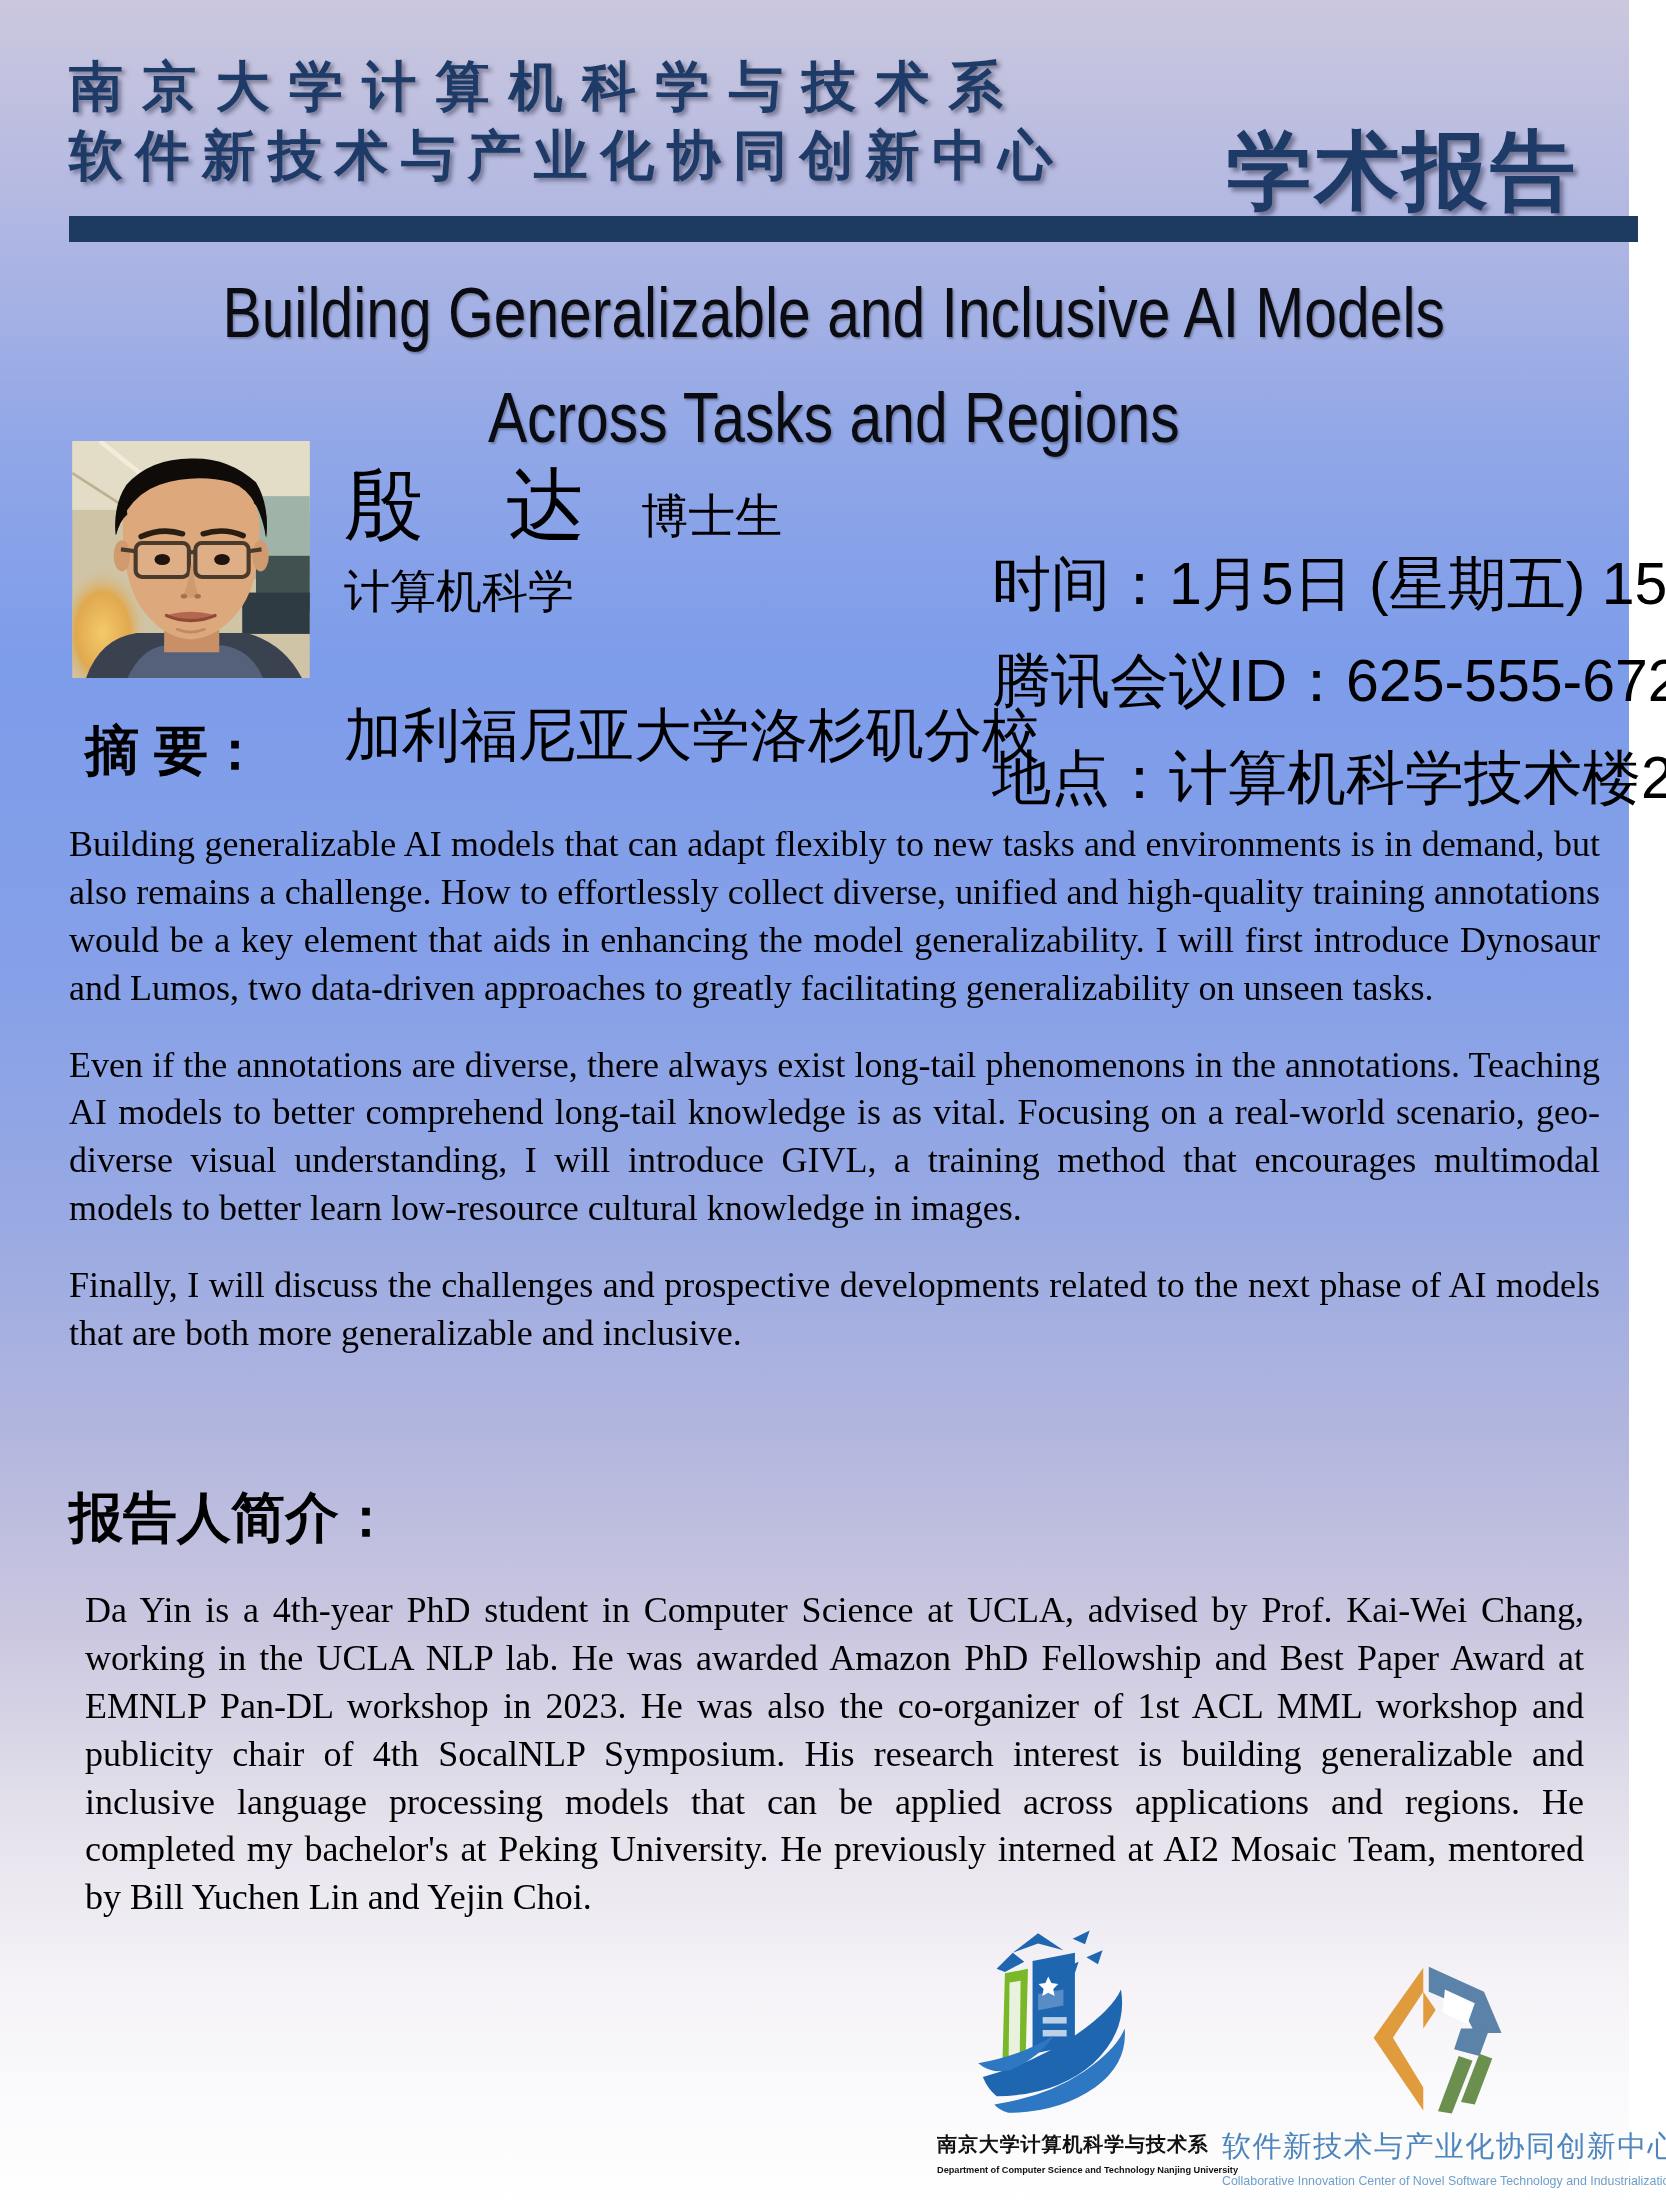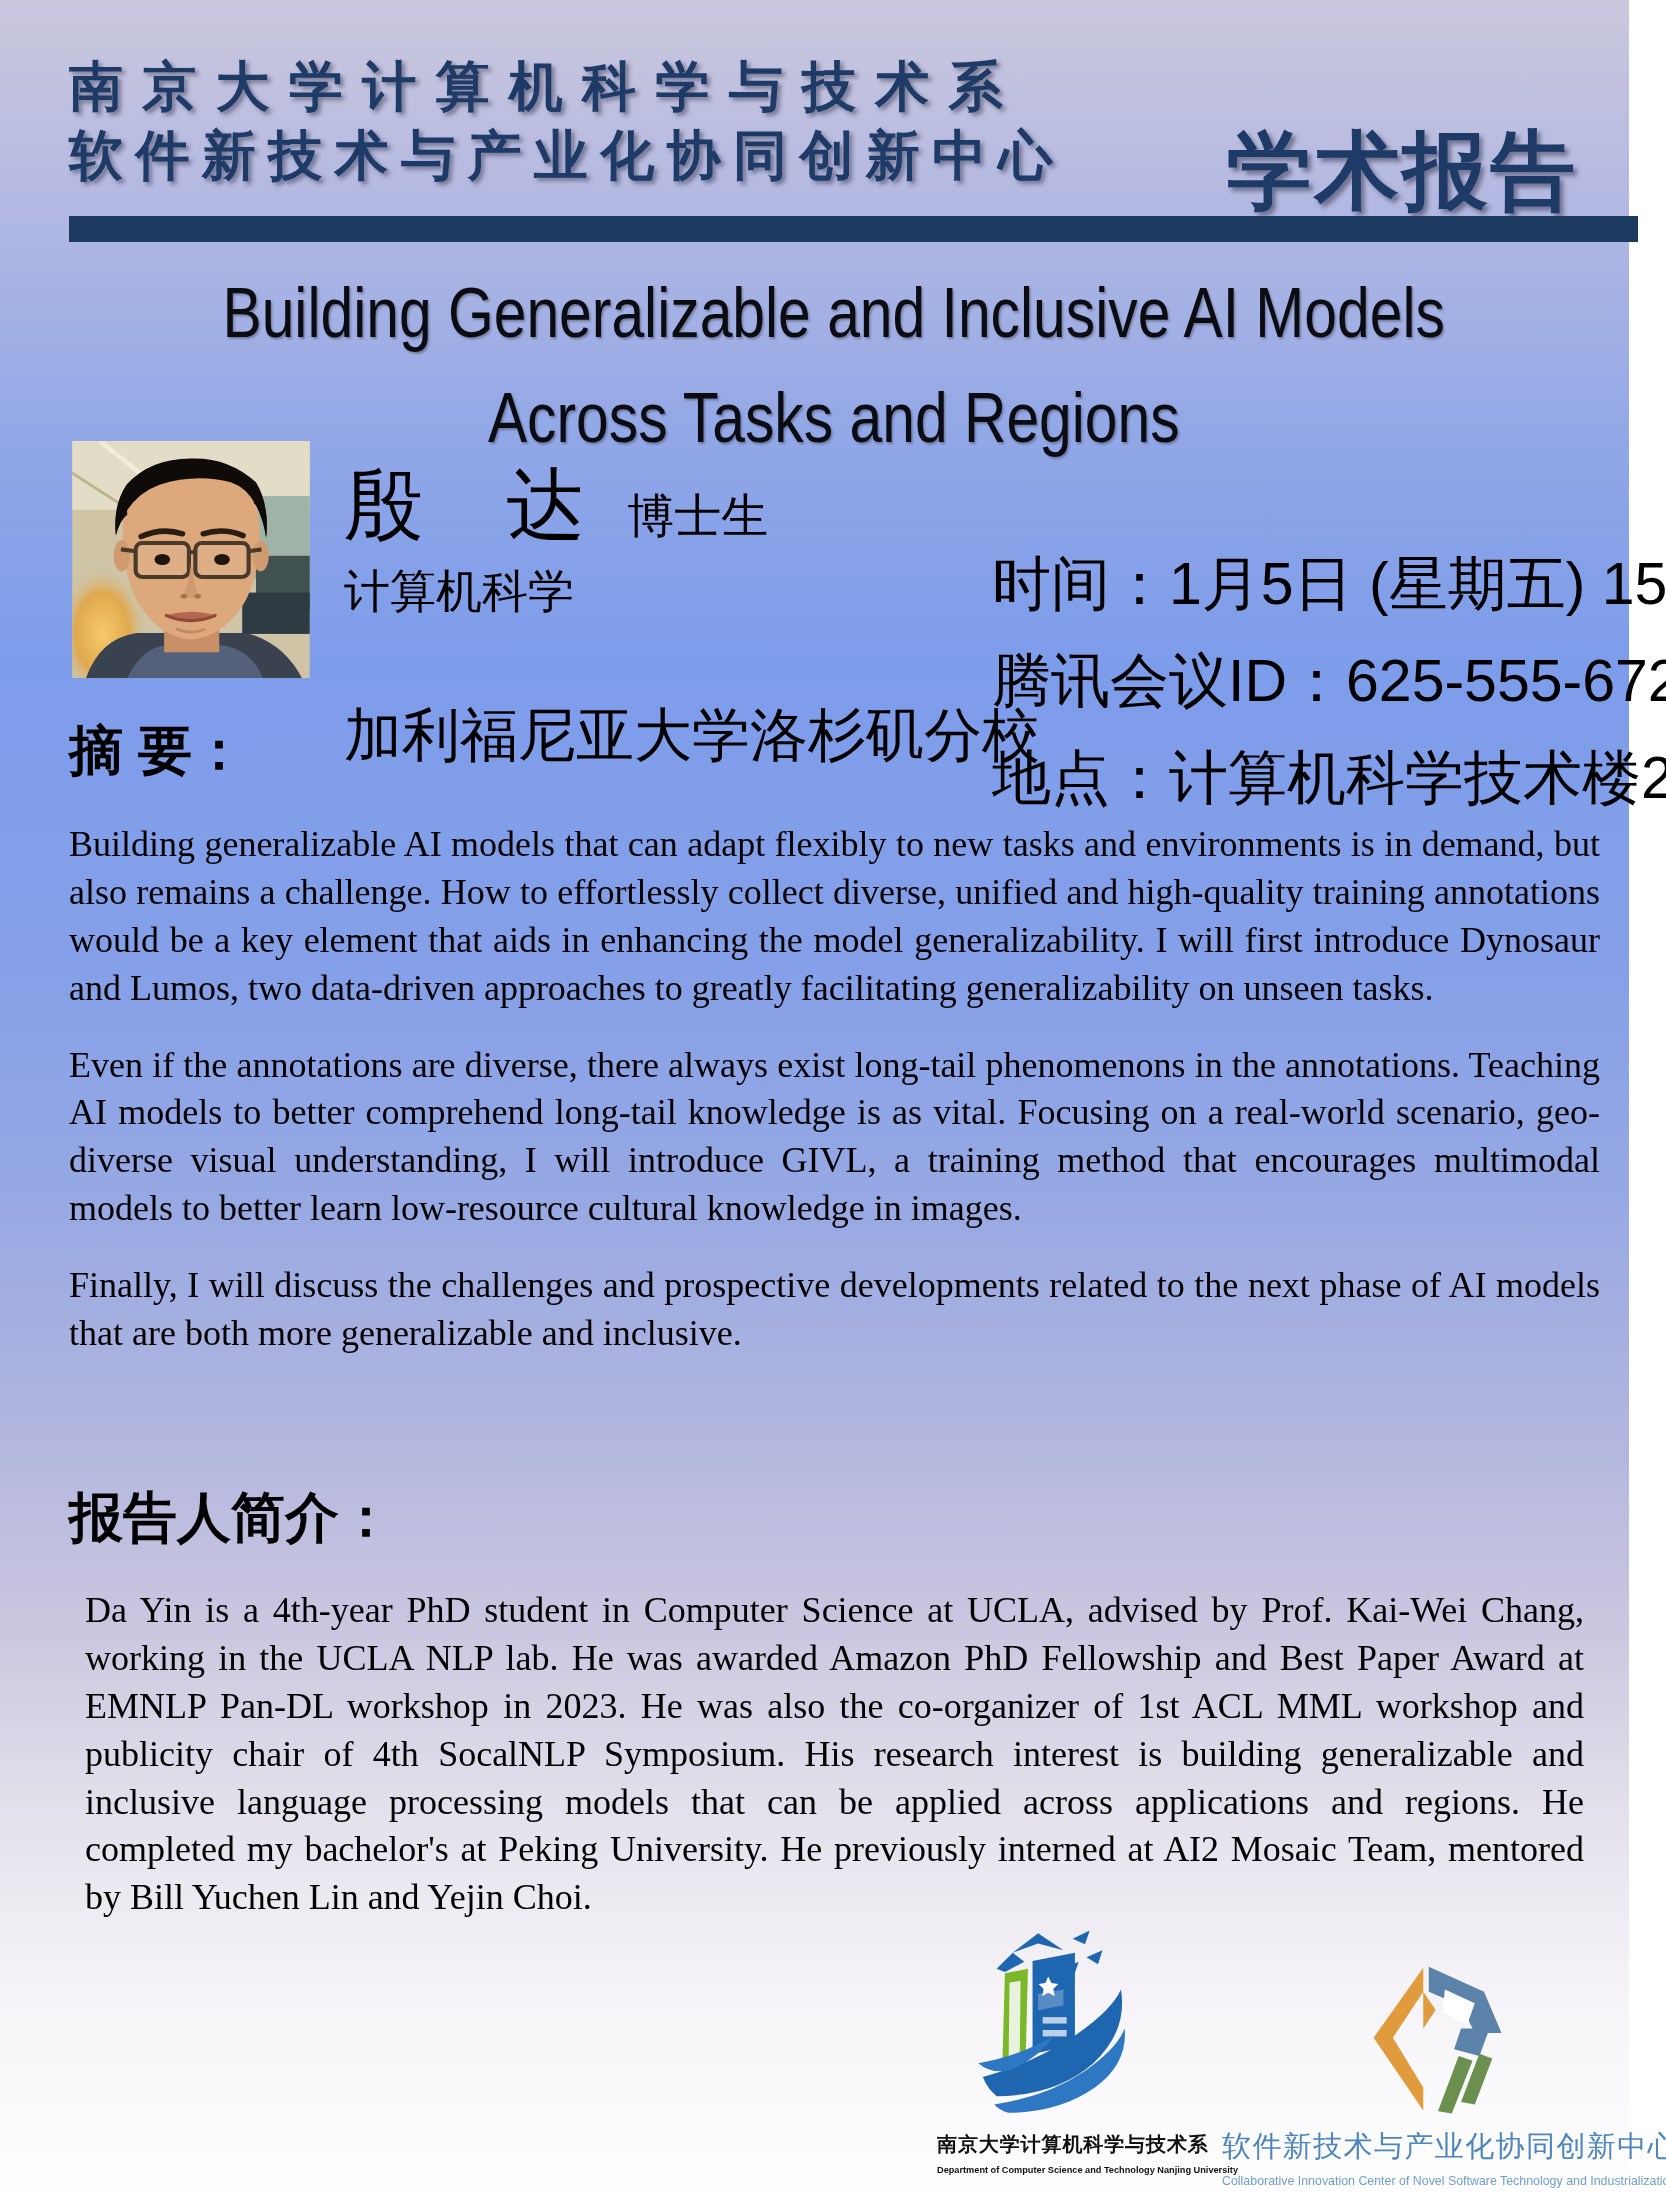--- a/index.html
+++ b/index.html
@@ -22,27 +22,27 @@
   
   .title{position:absolute;left:0;top:270px;width:1667px;text-align:center;color:#0b0b12;
     font-size:70px;font-weight:normal;line-height:1.25;text-shadow:1.8px 1.8px 2.3px rgba(0,0,0,.28);}
   .title .tline{display:inline-block;transform:scaleX(.84);transform-origin:center;white-space:nowrap;}
   .title .t2{margin-top:17.5px;}
   
   .photo{position:absolute;left:72px;top:441px;width:238px;height:237px;}
   .name-row{position:absolute;left:344px;top:453px;white-space:nowrap;}
   .speaker-name{font-family:"DejaVu Serif","Liberation Serif",serif;font-size:79px;
     letter-spacing:29px;color:#000;}
-  .speaker-degree{font-size:47px;color:#000;margin-left:13px;}
+  .speaker-degree{font-size:47px;color:#000;margin-left:27px;}
   .speaker-dept{position:absolute;left:344px;top:561px;font-size:46px;color:#000;white-space:nowrap;}
   .speaker-affil{position:absolute;left:344px;top:697px;font-size:58px;color:#000;white-space:nowrap;}
   .meeting{position:absolute;left:992px;top:536px;font-size:59px;color:#000;line-height:1.64;white-space:nowrap;}
   
   .sec-heading{position:absolute;left:69px;font-size:54px;font-weight:bold;color:#000;white-space:nowrap;}
-  .h-abstract{top:715px;}
+  .h-abstract{top:715px;margin-left:16px;}
   .h-bio{top:1482px;}
   .body-text{position:absolute;left:69px;width:1531px;font-family:"Liberation Serif",serif;
     font-size:36px;color:#000;line-height:1.33;text-align:justify;text-align-last:left;}
   .t-abstract{top:821px;}
   .t-abstract p{margin:0 0 29px 0;}
   .t-bio{top:1571px;}
   .t-bio p{margin:16px;}
   
   .logo-block{position:absolute;text-align:center;}
   .lb-left{left:937px;top:1925px;width:239px;}

